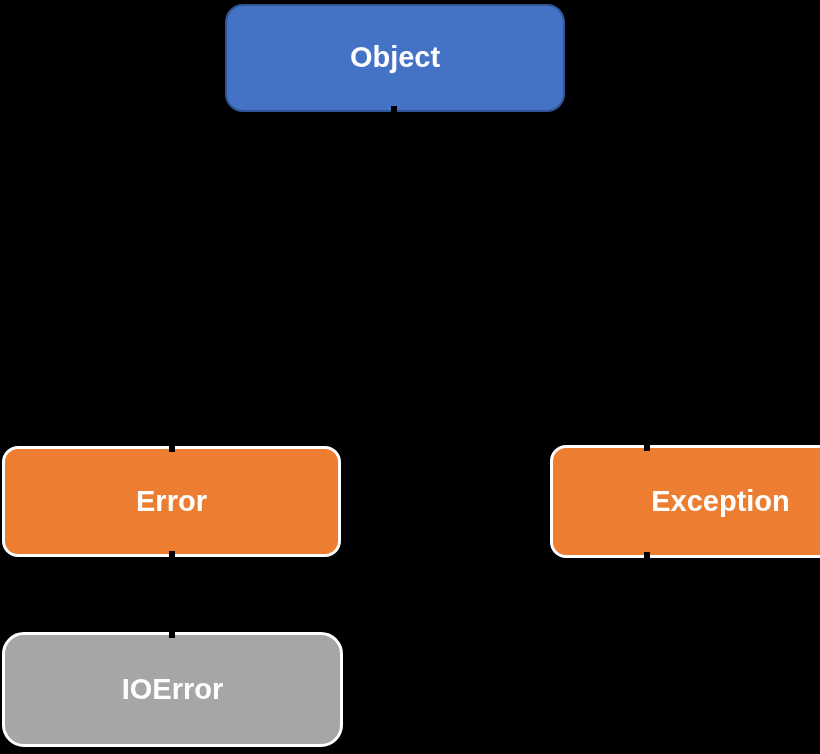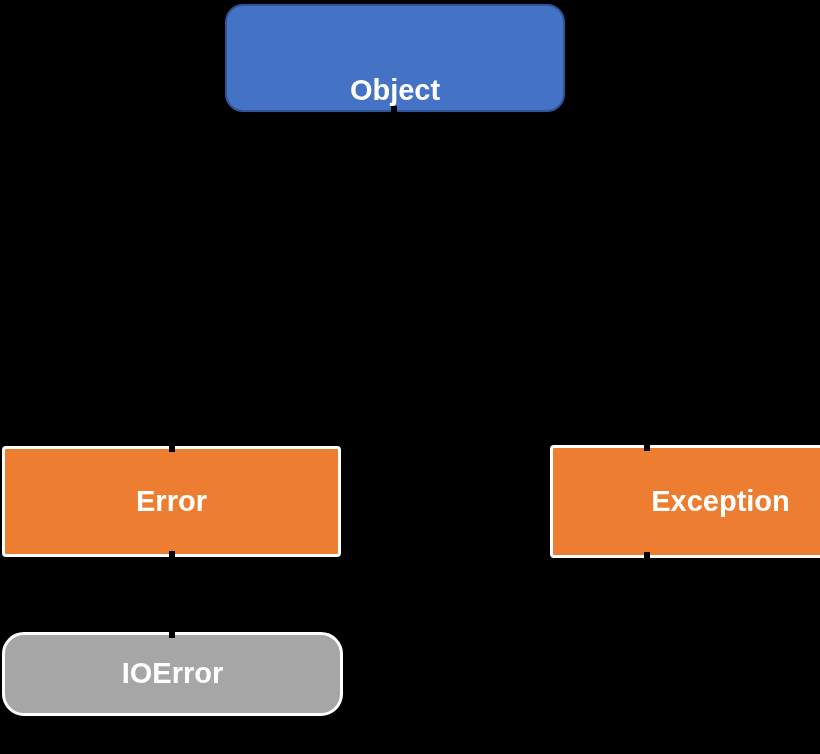--- a/index.html
+++ b/index.html
@@ -25,37 +25,36 @@
     color: #ffffff;
     font-weight: 700;
     font-size: 29px;
     line-height: 1.3;
     border-radius: 18px;
     padding: 0 12px;
   }
   .node.blue {
     background: #4472C4;
     border: 2px solid #2F5597;
-    align-items: flex-end;
   }
   .node.orange {
     background: #ED7D31;
     border: 3px solid #FFFFFF;
-    border-radius: 4px;
+    border-radius: 16px;
   }
   .node.gray {
     background: #A6A6A6;
     border: 3px solid #FFFFFF;
     border-radius: 22px;
   }
   #node-object      { left: 225px; top: 4px;   width: 340px; height: 108px; }
   #node-throwable   { left: 223px; top: 187px; width: 342px; height: 111px; }
   #node-error       { left: 2px;   top: 446px; width: 339px; height: 111px; }
   #node-exception   { left: 504px; top: 445px; width: 341px; height: 113px; margin-left: 46px; }
-  #node-ioerror     { left: 2px;   top: 632px; width: 341px; height: 84px; }
+  #node-ioerror     { left: 2px;   top: 632px; width: 341px; height: 115px; }
   #node-ioexception { left: 478px; top: 633px; width: 340px; height: 109px; }
   
   .anchor {
     position: absolute;
     width: 6px;
     height: 12px;
     background: #000000;
     z-index: 5;
   }
   #anchor-object-bottom    { left: 391px; top: 106px; }

